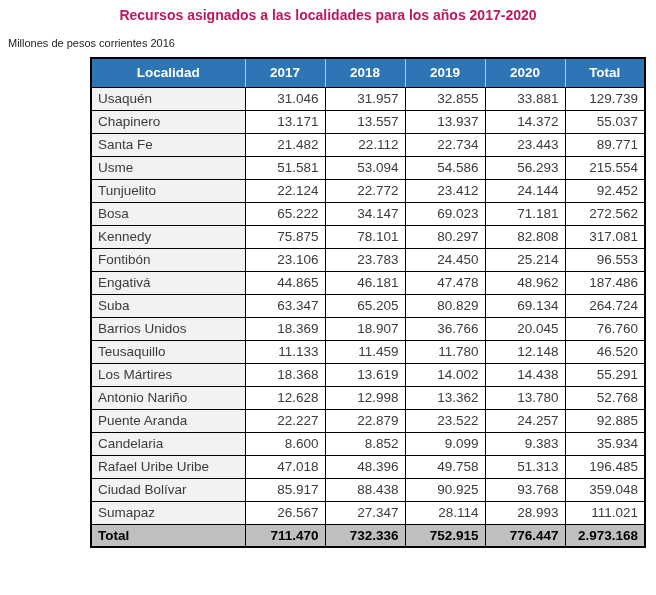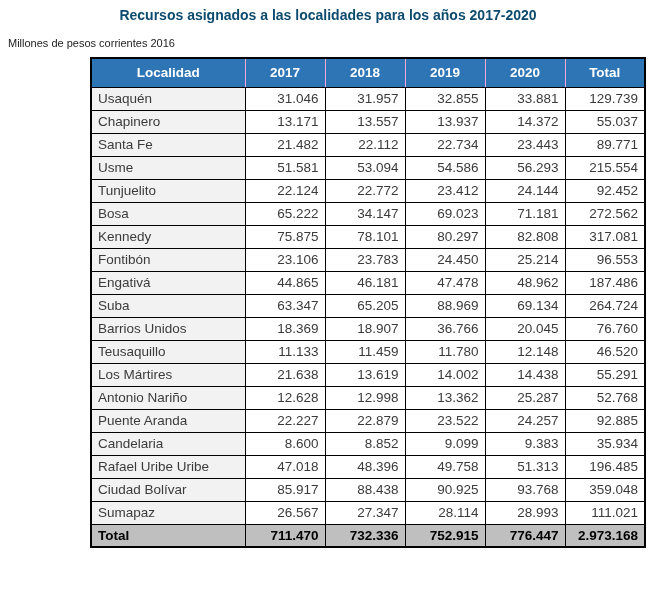--- a/index.html
+++ b/index.html
@@ -6,21 +6,21 @@
   html, body {
     width: 656px; height: 595px;
     background: #ffffff;
     font-family: "Liberation Sans", sans-serif;
   }
   .page { position: relative; width: 656px; height: 595px; overflow: hidden; }
 
   .title {
     position: absolute; top: 7px; left: 0; width: 100%;
     text-align: center;
-    font-size: 14px; font-weight: bold; color: #0c4a6e;
+    font-size: 14px; font-weight: bold; color: #be185d;
   }
   .subtitle {
     position: absolute; top: 37px; left: 8px;
     font-size: 11px; color: #222222;
   }
 
   table.data {
     position: absolute; top: 57px; left: 90px;
     border-collapse: collapse;
     border: 2px solid var(--border, #000000);
@@ -157,21 +157,21 @@
           <td class="num">44.865</td>
           <td class="num">46.181</td>
           <td class="num">47.478</td>
           <td class="num">48.962</td>
           <td class="num">187.486</td>
         </tr>
         <tr>
           <td class="loc">Suba</td>
           <td class="num">63.347</td>
           <td class="num">65.205</td>
-          <td class="num">88.969</td>
+          <td class="num">80.829</td>
           <td class="num">69.134</td>
           <td class="num">264.724</td>
         </tr>
         <tr>
           <td class="loc">Barrios Unidos</td>
           <td class="num">18.369</td>
           <td class="num">18.907</td>
           <td class="num">36.766</td>
           <td class="num">20.045</td>
           <td class="num">76.760</td>
@@ -179,32 +179,32 @@
         <tr>
           <td class="loc">Teusaquillo</td>
           <td class="num">11.133</td>
           <td class="num">11.459</td>
           <td class="num">11.780</td>
           <td class="num">12.148</td>
           <td class="num">46.520</td>
         </tr>
         <tr>
           <td class="loc">Los Mártires</td>
-          <td class="num">21.638</td>
+          <td class="num">18.368</td>
           <td class="num">13.619</td>
           <td class="num">14.002</td>
           <td class="num">14.438</td>
           <td class="num">55.291</td>
         </tr>
         <tr>
           <td class="loc">Antonio Nariño</td>
           <td class="num">12.628</td>
           <td class="num">12.998</td>
           <td class="num">13.362</td>
-          <td class="num">25.287</td>
+          <td class="num">13.780</td>
           <td class="num">52.768</td>
         </tr>
         <tr>
           <td class="loc">Puente Aranda</td>
           <td class="num">22.227</td>
           <td class="num">22.879</td>
           <td class="num">23.522</td>
           <td class="num">24.257</td>
           <td class="num">92.885</td>
         </tr>

